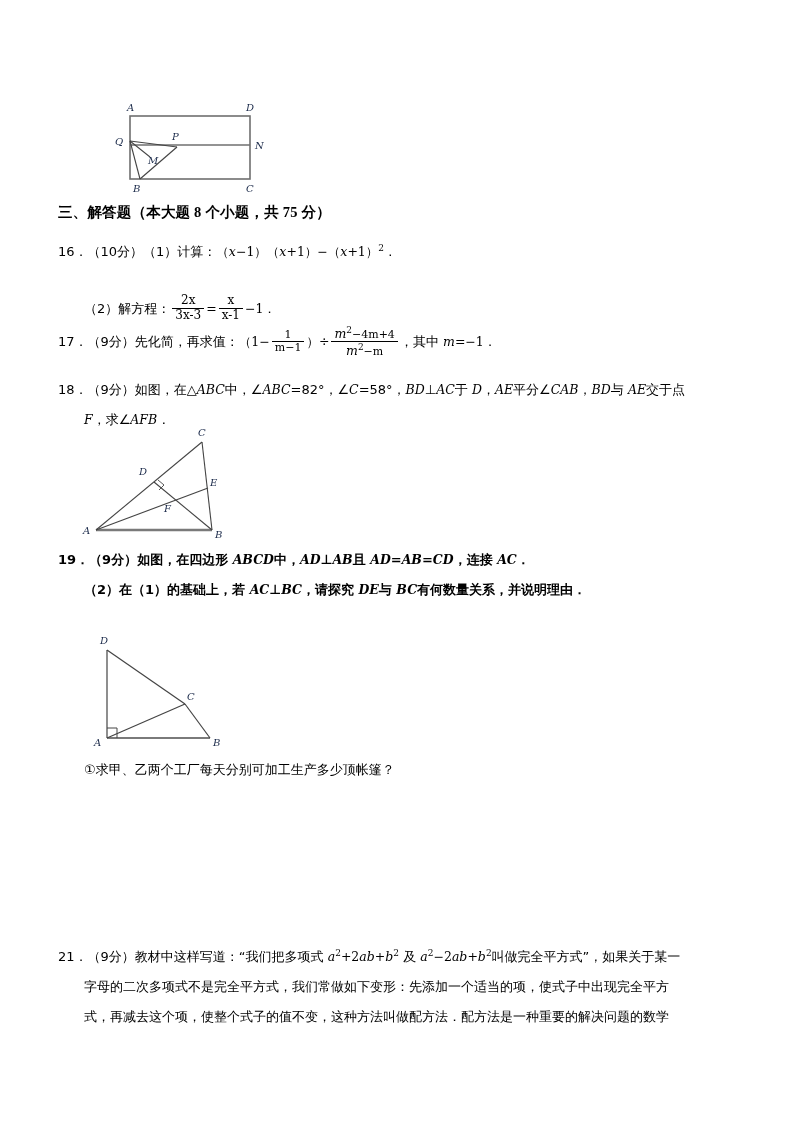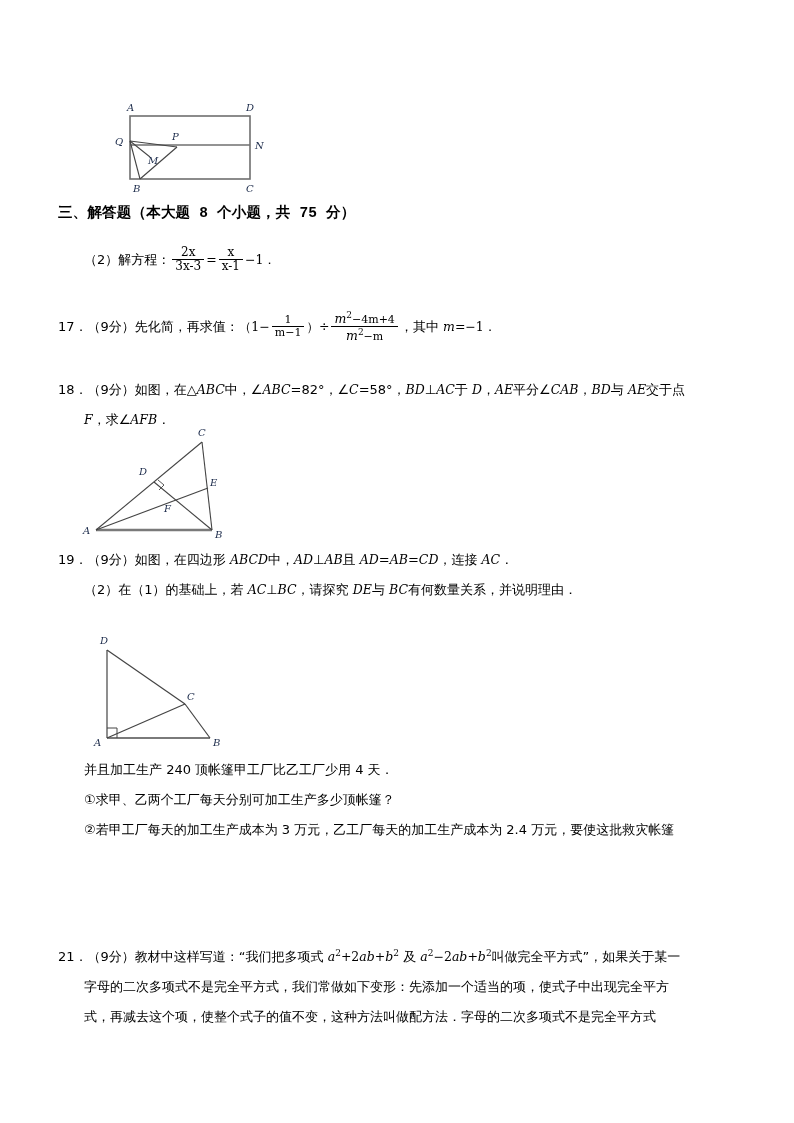--- a/index.html
+++ b/index.html
@@ -27,21 +27,21 @@
     top: 0;
     width: 700px;
   }
 
   
   .fig { position: relative; }
   .fig svg { display: block; }
 
   
   .section-title {
-    font-family: Liberation Mono, monospace;
+    font-family: Liberation Serif, serif;
     font-weight: bold;
     font-size: 14.5px;
     letter-spacing: 0.2px;
     margin: 0;
     padding: 0;
     white-space: nowrap;
   }
   .q {
     font-size: 13px;
     line-height: 30px;
@@ -66,21 +66,21 @@
   .sub-num { font-size: 9px; vertical-align: super; }
 
   
   .frac {
     display: inline-block;
     vertical-align: middle;
     text-align: center;
     font-family: "DejaVu Serif", "Liberation Serif", serif;
     font-size: 12px;
     line-height: 1.12;
-    margin: 1px 2px;
+    margin: 16px 2px;
     position: relative;
     top: -1px;
   }
   .frac .num {
     display: block;
     padding: 0 3px;
     border-bottom: 1px solid #000;
   }
   .frac .den {
     display: block;
@@ -118,20 +118,25 @@
         <text x="33" y="92" font-family="DejaVu Serif, serif" font-style="italic" font-size="10" fill="#1b2a4a">B</text>
         <text x="146" y="92" font-family="DejaVu Serif, serif" font-style="italic" font-size="10" fill="#1b2a4a">C</text>
       </svg>
     </div>
 
     <div style="position:absolute; left:0px; top:203px;">
       <div class="section-title">三、解答题（本大题 8 个小题，共 75 分）</div>
     </div>
 
     <div style="position:absolute; left:0px; top:233px; width:700px;">
+      <div class="q">
+        <span class="q-line nowrap">
+          <span>16．（10分）（1）计算：</span><span class="mn">（</span><span class="mi">x</span><span class="mn">−1）（</span><span class="mi">x</span><span class="mn">+1）−（</span><span class="mi">x</span><span class="mn">+1）</span><span class="mn sub-num">2</span><span class="mn">．</span>
+        </span>
+      </div>
       <div class="q indent" style="margin-top:12px;">
         <span class="nowrap">
           <span>（2）解方程：</span><span class="frac"><span class="num">2x</span><span class="den">3x-3</span></span><span class="mn">=</span><span class="frac"><span class="num">x</span><span class="den">x-1</span></span><span class="mn">−1．</span>
         </span>
       </div>
     </div>
 
     <div style="position:absolute; left:0px; top:310px; width:700px;">
       <div class="q">
         <span class="nowrap">
@@ -167,21 +172,21 @@
         <polyline points="76,60 82,65 77,70" fill="none" stroke="#444" stroke-width="0.9"></polyline>
         <text x="116" y="16" font-family="DejaVu Serif, serif" font-style="italic" font-size="10" fill="#1b2a4a">C</text>
         <text x="57" y="55" font-family="DejaVu Serif, serif" font-style="italic" font-size="10" fill="#1b2a4a">D</text>
         <text x="128" y="66" font-family="DejaVu Serif, serif" font-style="italic" font-size="10" fill="#1b2a4a">E</text>
         <text x="82" y="92" font-family="DejaVu Serif, serif" font-style="italic" font-size="10" fill="#1b2a4a">F</text>
         <text x="1" y="114" font-family="DejaVu Serif, serif" font-style="italic" font-size="10" fill="#1b2a4a">A</text>
         <text x="133" y="118" font-family="DejaVu Serif, serif" font-style="italic" font-size="10" fill="#1b2a4a">B</text>
       </svg>
     </div>
 
-    <div style="position:absolute; left:0px; top:545px; width:700px;">
+    <div style="position:absolute; left:0px; top:545px; width:700px;font-weight:bold;">
       <div class="q">
         <span class="q-line">
           <span>19．（9分）如图，在四边形 </span><span class="mi">ABCD</span><span>中，</span><span class="mi">AD</span><span>⊥</span><span class="mi">AB</span><span>且 </span><span class="mi">AD</span><span>=</span><span class="mi">AB</span><span>=</span><span class="mi">CD</span><span>，连接 </span><span class="mi">AC</span><span>．</span>
         </span>
         <span class="q-line indent">
           <span>（2）在（1）的基础上，若 </span><span class="mi">AC</span><span>⊥</span><span class="mi">BC</span><span>，请探究 </span><span class="mi">DE</span><span>与 </span><span class="mi">BC</span><span>有何数量关系，并说明理由．</span>
         </span>
       </div>
     </div>
 
@@ -197,30 +202,28 @@
         <polyline points="25,108 35,108 35,118" fill="none" stroke="#444" stroke-width="1"></polyline>
         <text x="18" y="24" font-family="DejaVu Serif, serif" font-style="italic" font-size="10" fill="#1b2a4a">D</text>
         <text x="105" y="80" font-family="DejaVu Serif, serif" font-style="italic" font-size="10" fill="#1b2a4a">C</text>
         <text x="12" y="126" font-family="DejaVu Serif, serif" font-style="italic" font-size="10" fill="#1b2a4a">A</text>
         <text x="131" y="126" font-family="DejaVu Serif, serif" font-style="italic" font-size="10" fill="#1b2a4a">B</text>
       </svg>
     </div>
 
     <div style="position:absolute; left:0px; top:755px; width:700px;">
       <div class="q">
-        <span class="q-line indent">并且加工生产 240 顶帐篷甲工厂比乙工厂少用 4 天．</span>
         <span class="q-line indent">①求甲、乙两个工厂每天分别可加工生产多少顶帐篷？</span>
-        <span class="q-line indent">②若甲工厂每天的加工生产成本为 3 万元，乙工厂每天的加工生产成本为 2.4 万元，要使这批救灾帐篷</span>
       </div>
     </div>
 
     <div style="position:absolute; left:0px; top:938px; width:700px;">
       <div class="q">
         <span class="q-line">
           <span>21．（9分）教材中这样写道：“我们把多项式 </span><span class="mi">a</span><span class="mn sub-num">2</span><span class="mn">+2</span><span class="mi">ab</span><span class="mn">+</span><span class="mi">b</span><span class="mn sub-num">2</span><span> 及 </span><span class="mi">a</span><span class="mn sub-num">2</span><span class="mn">−2</span><span class="mi">ab</span><span class="mn">+</span><span class="mi">b</span><span class="mn sub-num">2</span><span>叫做完全平方式”，如果关于某一</span>
         </span>
         <span class="q-line indent">字母的二次多项式不是完全平方式，我们常做如下变形：先添加一个适当的项，使式子中出现完全平方</span>
-        <span class="q-line indent">式，再减去这个项，使整个式子的值不变，这种方法叫做配方法．字母的二次多项式不是完全平方式</span>
+        <span class="q-line indent">式，再减去这个项，使整个式子的值不变，这种方法叫做配方法．配方法是一种重要的解决问题的数学</span>
       </div>
     </div>
 
   </div>
 </div>
 
 </body></html>

